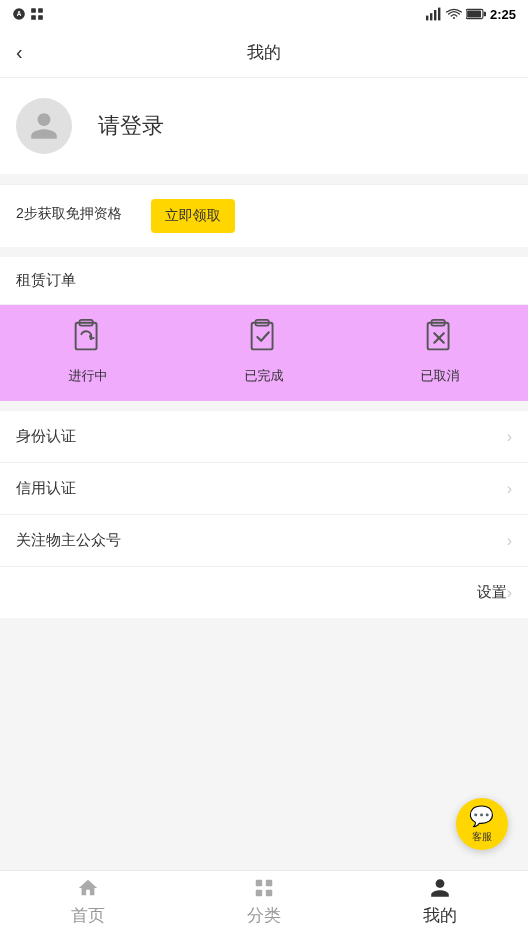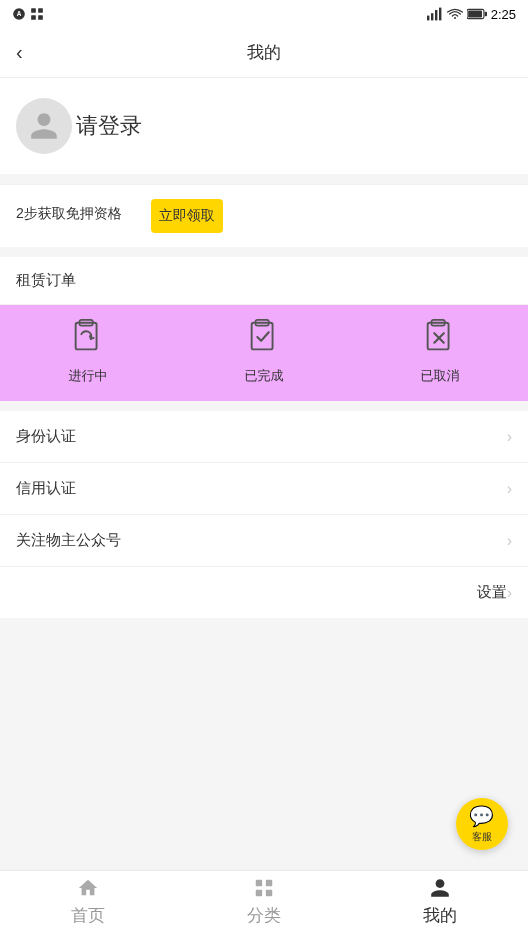--- a/index.html
+++ b/index.html
@@ -26,21 +26,21 @@
     }
     .status-left {
       display: flex;
       align-items: center;
       gap: 4px;
     }
     .status-right {
       display: flex;
       align-items: center;
       gap: 4px;
-      font-weight: 400;
+      font-weight: 700;
       font-size: 13px;
     }
 
     
     .header {
       height: 50px;
       background: #fff;
       display: flex;
       align-items: center;
       justify-content: center;
@@ -59,21 +59,21 @@
       font-weight: 500;
       color: #333;
     }
 
     
     .profile-section {
       background: #fff;
       padding: 20px 16px 20px 16px;
       display: flex;
       align-items: center;
-      gap: 4px;
+      gap: 26px;
       margin-bottom: 10px;
     }
     .avatar-circle {
       width: 56px;
       height: 56px;
       border-radius: 50%;
       background: #e0e0e0;
       display: flex;
       align-items: center;
       justify-content: center;
@@ -108,21 +108,21 @@
       font-weight: 500;
       margin-bottom: 4px;
     }
     .deposit-subtitle {
       font-size: 12px;
       color: #999;
     }
     .deposit-btn {
       background: #FFD600;
       border: none;
-      padding: 8px 8px;
+      padding: 8px 14px;
       border-radius: 4px;
       font-size: 14px;
       color: #333;
       font-weight: 500;
       cursor: pointer;
       white-space: nowrap;
     }
 
     
     .section-header {

